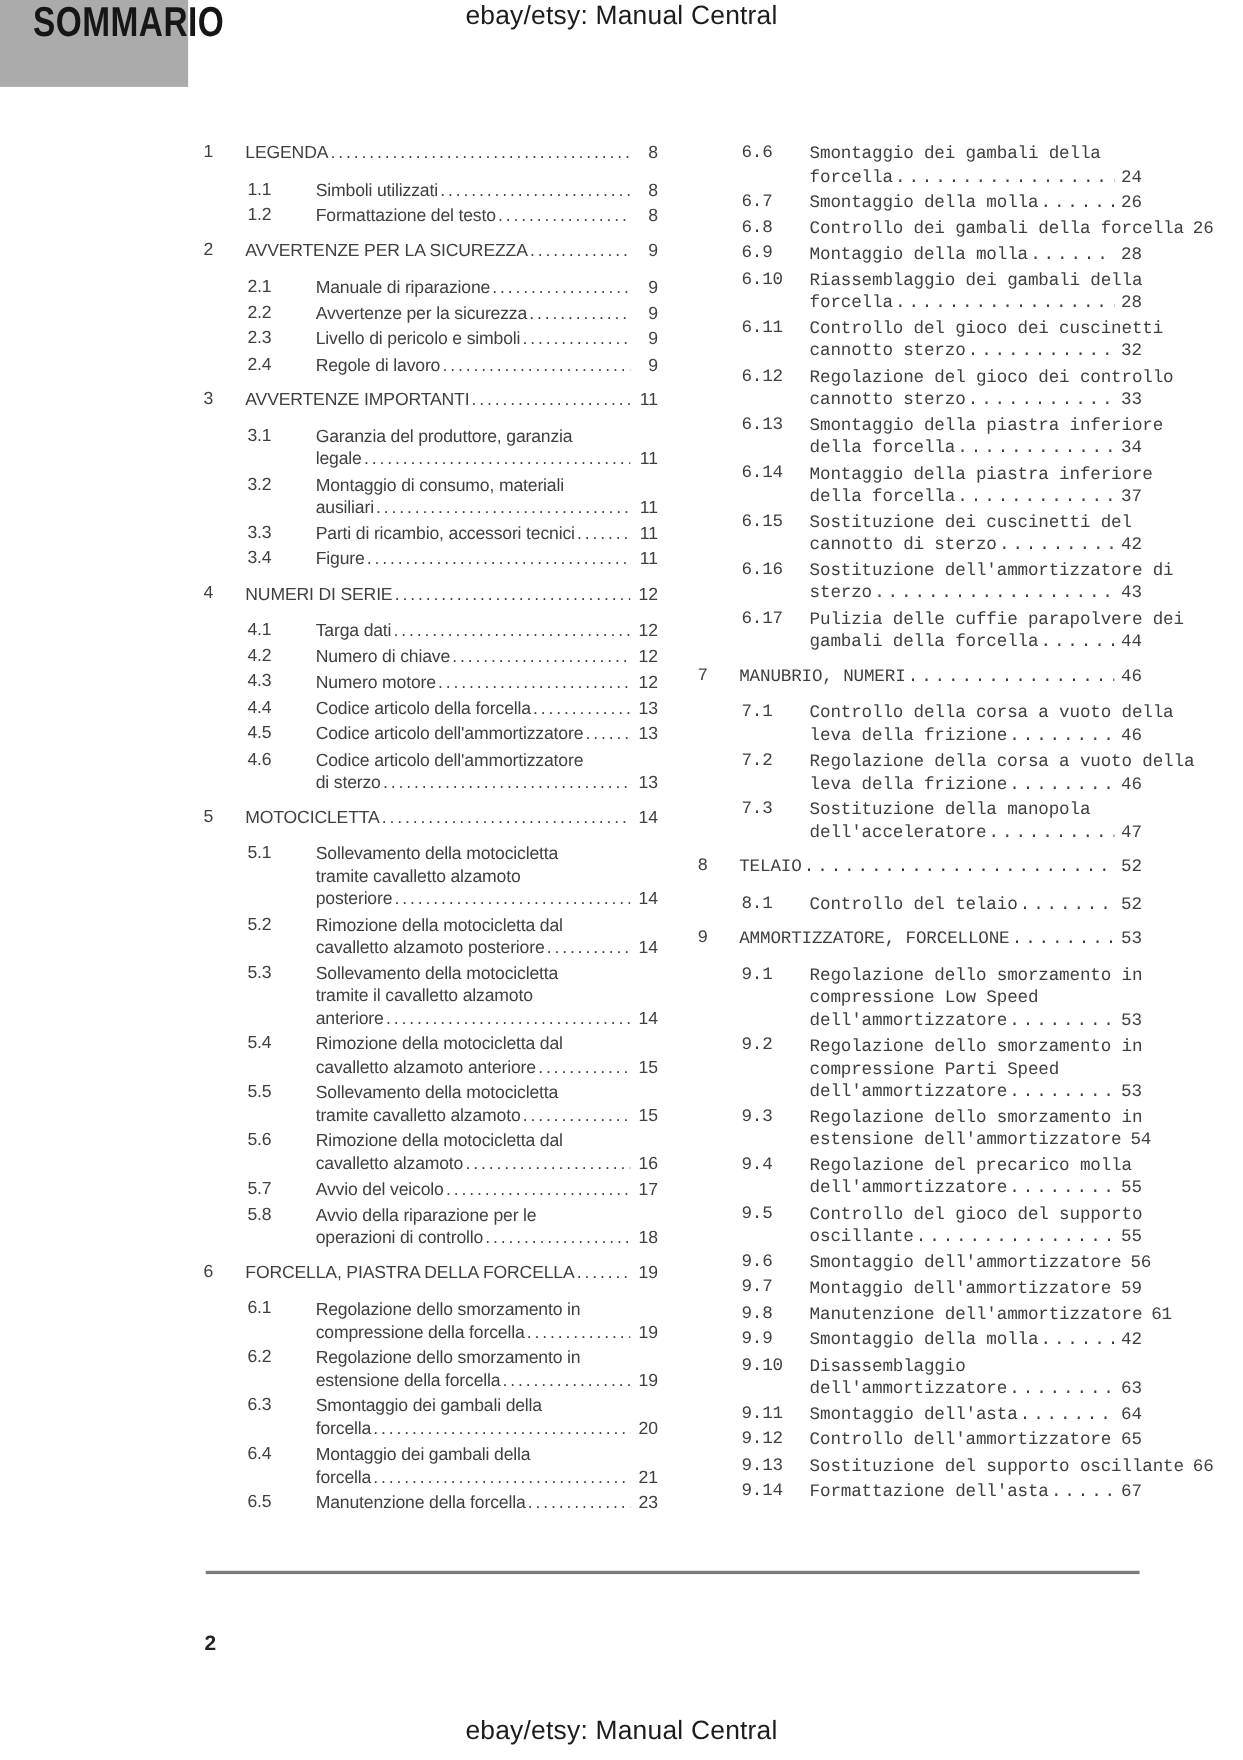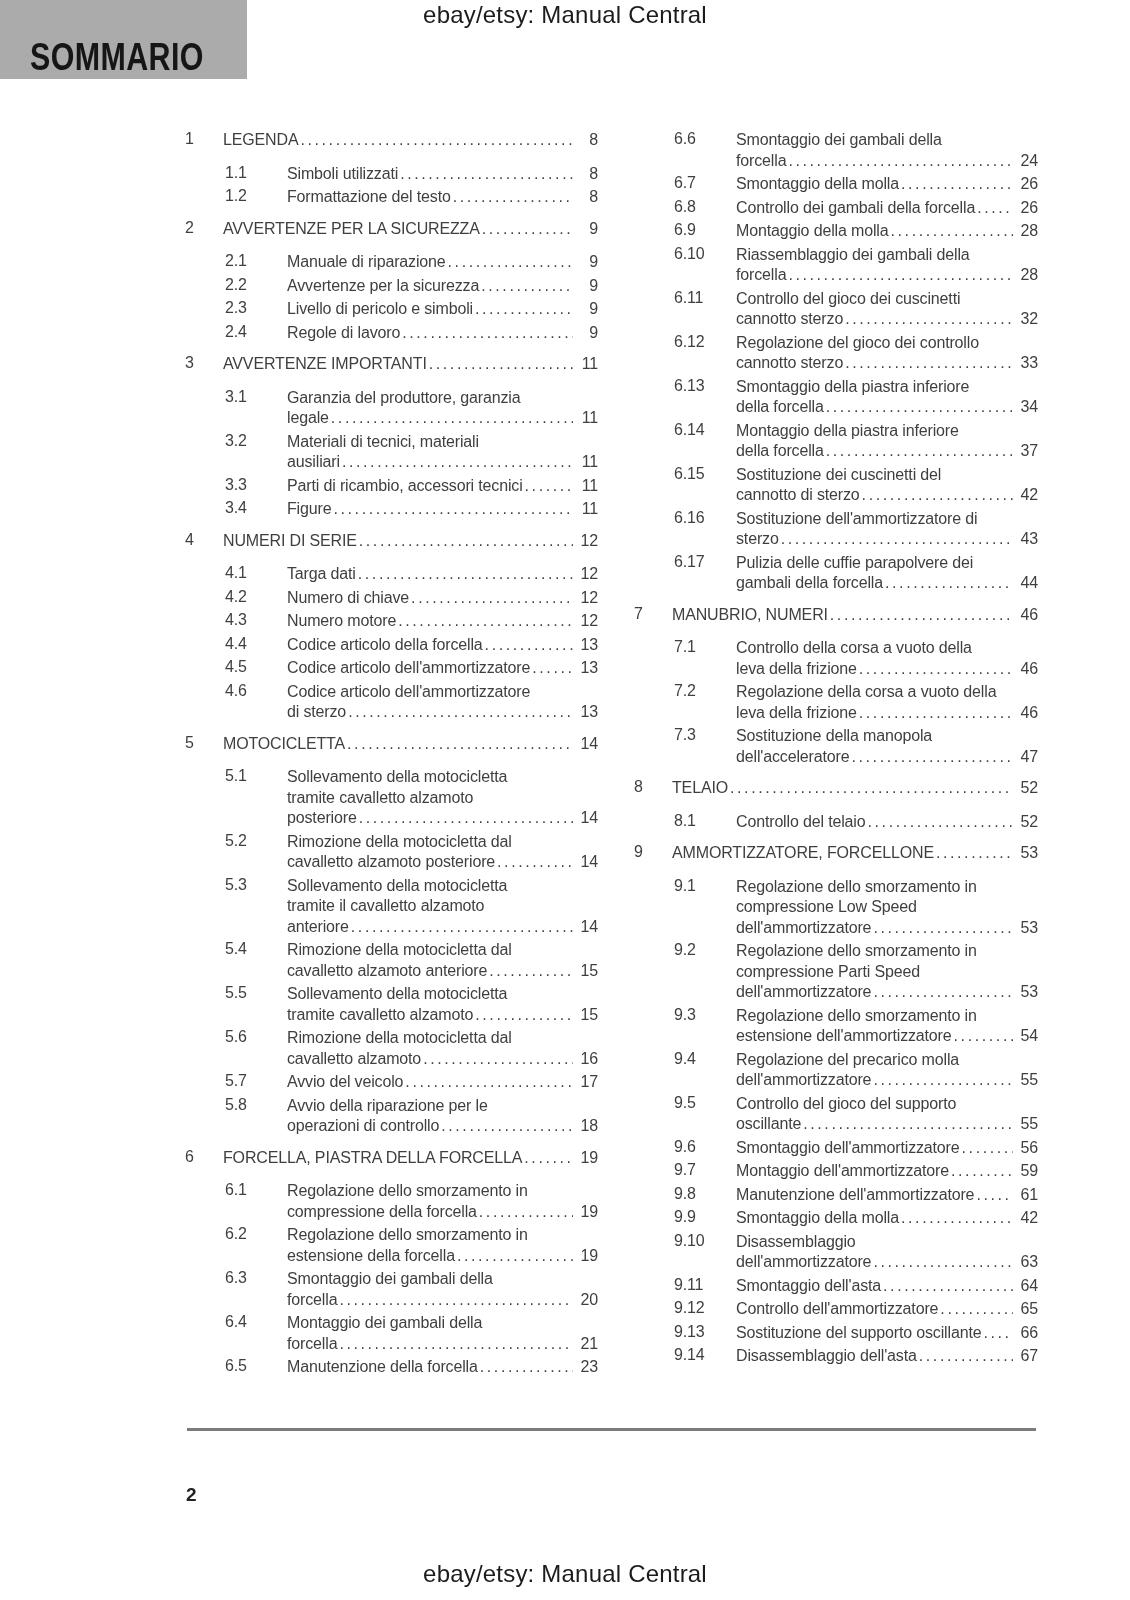--- a/index.html
+++ b/index.html
@@ -5,34 +5,34 @@
   html,body{margin:0;padding:0;}
   body{
     width:1130px;height:1600px;position:relative;background:#ffffff;
     font-family:"Liberation Sans",sans-serif;color:#3f3f3f;overflow:hidden;
   }
   .top-header{
     position:absolute;top:1px;left:0;width:1130px;text-align:center;
     font-size:24px;color:#1c1c1c;letter-spacing:0.2px;
   }
   .sommario-box{
-    position:absolute;top:0;left:0;width:247px;height:79px;
-    background:#ababab;display:flex;align-items:flex-end;
+    position:absolute;top:0;left:0;width:171px;height:79px;
+    background:#ababab;display:flex;align-items:flex-start;
   }
   .sommario-label{
     font-weight:bold;font-size:38px;color:#161616;margin-left:30px;
     transform:scaleX(0.80);transform-origin:left center;white-space:nowrap;
     letter-spacing:0.5px;
   }
   .toc{
     position:absolute;top:130px;left:185px;display:flex;gap:36px;
     font-size:16px;letter-spacing:-0.15px;
   }
   .toc-col{width:413px;}
-  .toc-col.right{width:404px;}
+  .toc-col.right{width:404px;font-family:Liberation Mono, monospace;}
   .entry{display:flex;margin-bottom:3px;}
   .entry.chapter{margin-top:11px;margin-bottom:13px;}
   .toc-col .entry:first-child{margin-top:0;}
   .entry .num{flex:0 0 38px;}
   .entry.sub{padding-left:40px;}
   .entry.sub .num{flex:0 0 62px;}
   .entry .body{flex:1;min-width:0;}
   .line{line-height:20.5px;white-space:nowrap;}
   .line.last{display:flex;align-items:baseline;white-space:nowrap;}
   .ltext{flex:0 0 auto;}
@@ -162,21 +162,21 @@
           <div class="line last">
             <span class="ltext">legale</span>
             <span class="dots">............................................................................................................................................</span>
             <span class="pagenum">11</span>
           </div>
         </div>
       </div>
       <div class="entry sub">
         <span class="num">3.2</span>
         <div class="body">
-          <div class="line">Materiali di tecnici, materiali</div>
+          <div class="line">Montaggio di consumo, materiali</div>
           <div class="line last">
             <span class="ltext">ausiliari</span>
             <span class="dots">............................................................................................................................................</span>
             <span class="pagenum">11</span>
           </div>
         </div>
       </div>
       <div class="entry sub">
         <span class="num">3.3</span>
         <div class="body">
@@ -770,21 +770,21 @@
             <span class="ltext">Sostituzione del supporto oscillante</span>
             <span class="dots">............................................................................................................................................</span>
             <span class="pagenum">66</span>
           </div>
         </div>
       </div>
       <div class="entry sub">
         <span class="num">9.14</span>
         <div class="body">
           <div class="line last">
-            <span class="ltext">Disassemblaggio dell'asta</span>
+            <span class="ltext">Formattazione dell'asta</span>
             <span class="dots">............................................................................................................................................</span>
             <span class="pagenum">67</span>
           </div>
         </div>
       </div>
     </div>
 </div>
 
 <div class="footer-divider"></div>
 <div class="page-number">2</div>

